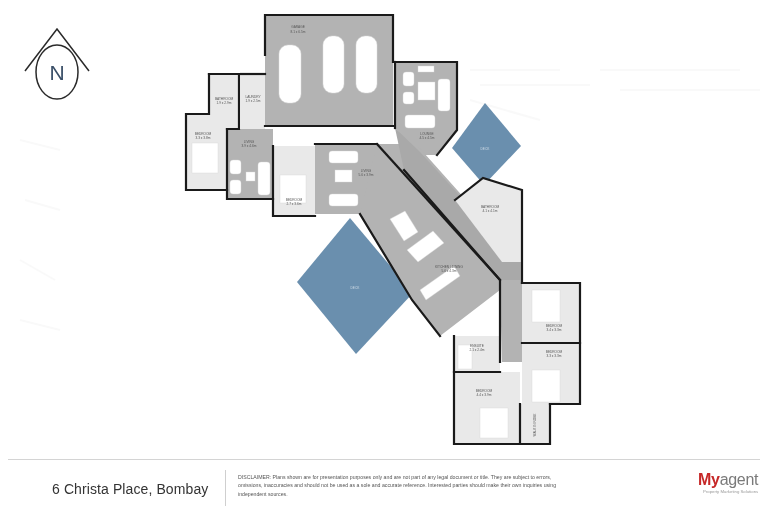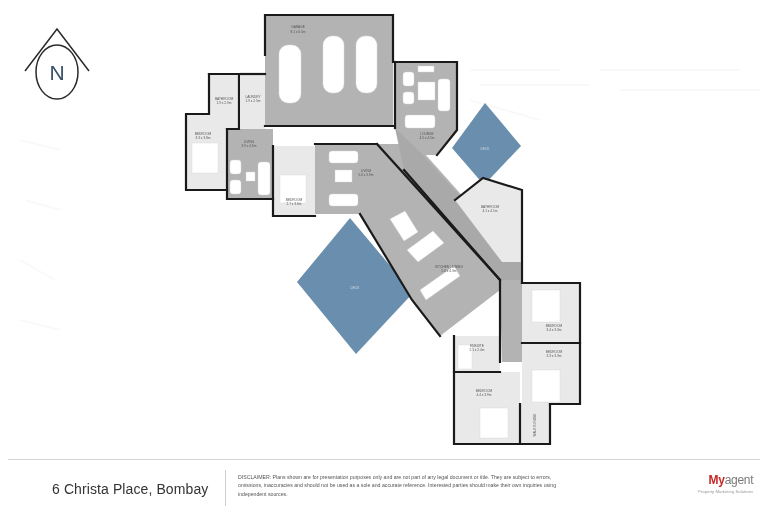--- a/index.html
+++ b/index.html
@@ -3,21 +3,21 @@
 <meta charset="utf-8">
 <style>
   html, body { margin:0; padding:0; background:#ffffff; }
   body { width:768px; height:512px; position:relative; overflow:hidden; font-family:"Liberation Sans", sans-serif; }
   #plan { position:absolute; left:0; top:0; width:768px; height:455px; }
   .footer-rule { position:absolute; left:8px; top:459px; width:752px; height:1px; background:#d4d4d4; }
   .address { position:absolute; left:52px; top:481px; font-size:14px; color:#333; letter-spacing:0.1px; }
   .divider { position:absolute; left:225px; top:470px; width:1px; height:36px; background:#cfcfcf; }
   .disclaimer { position:absolute; left:238px; top:473px; width:320px; font-size:5.2px; line-height:8.3px; color:#555; }
   .logo { position:absolute; left:698px; top:472px; text-align:right; }
-  .logo-main { font-size:12px; line-height:16px; letter-spacing:-0.3px; }
+  .logo-main { font-size:16px; line-height:16px; letter-spacing:-0.3px; }
   .logo-my { color:#c62828; font-weight:bold; }
   .logo-agent { color:#7a7a7a; }
   .logo-tag { font-size:4.3px; color:#999; margin-top:1px; }
   .room-label { font-family:"Liberation Sans", sans-serif; font-size:3.2px; fill:#555; text-anchor:middle; }
   .deck-label { font-family:"Liberation Sans", sans-serif; font-size:3.2px; fill:#cfdbe6; text-anchor:middle; }
   .n-letter { font-family:"Liberation Sans", sans-serif; font-size:21px; fill:#3a4f68; text-anchor:middle; }
 </style>
 </head>
 <body>
 

